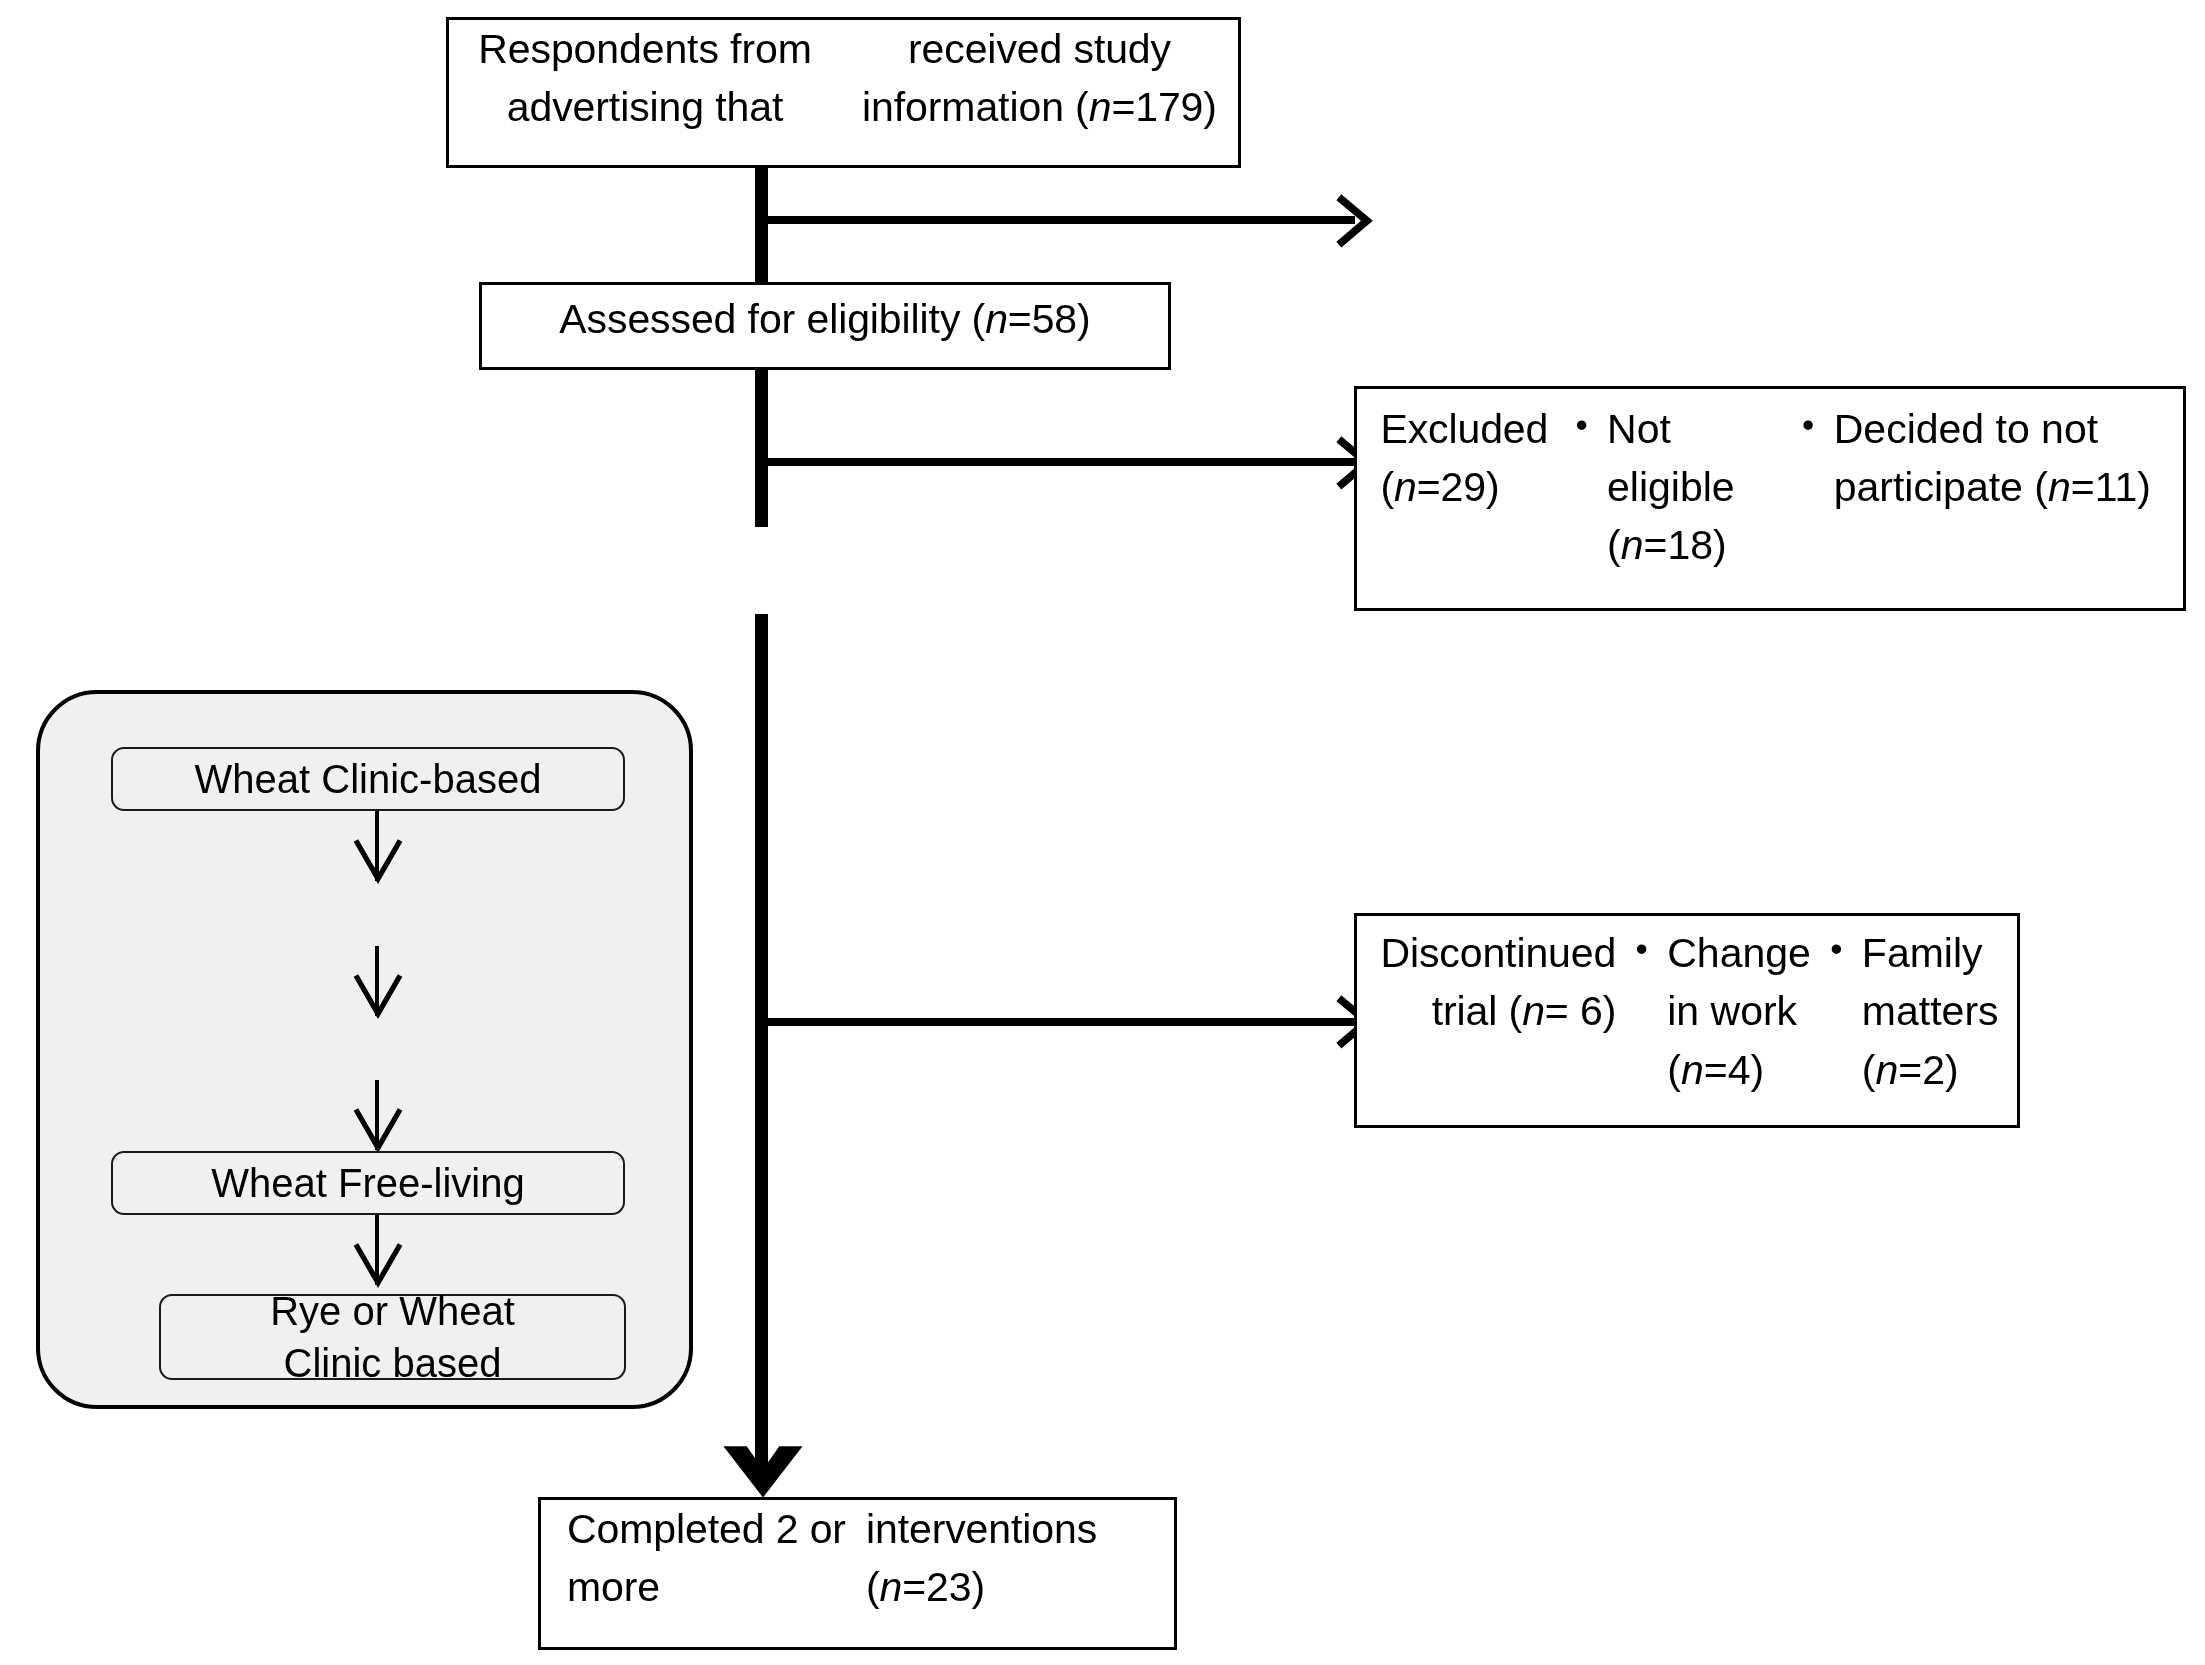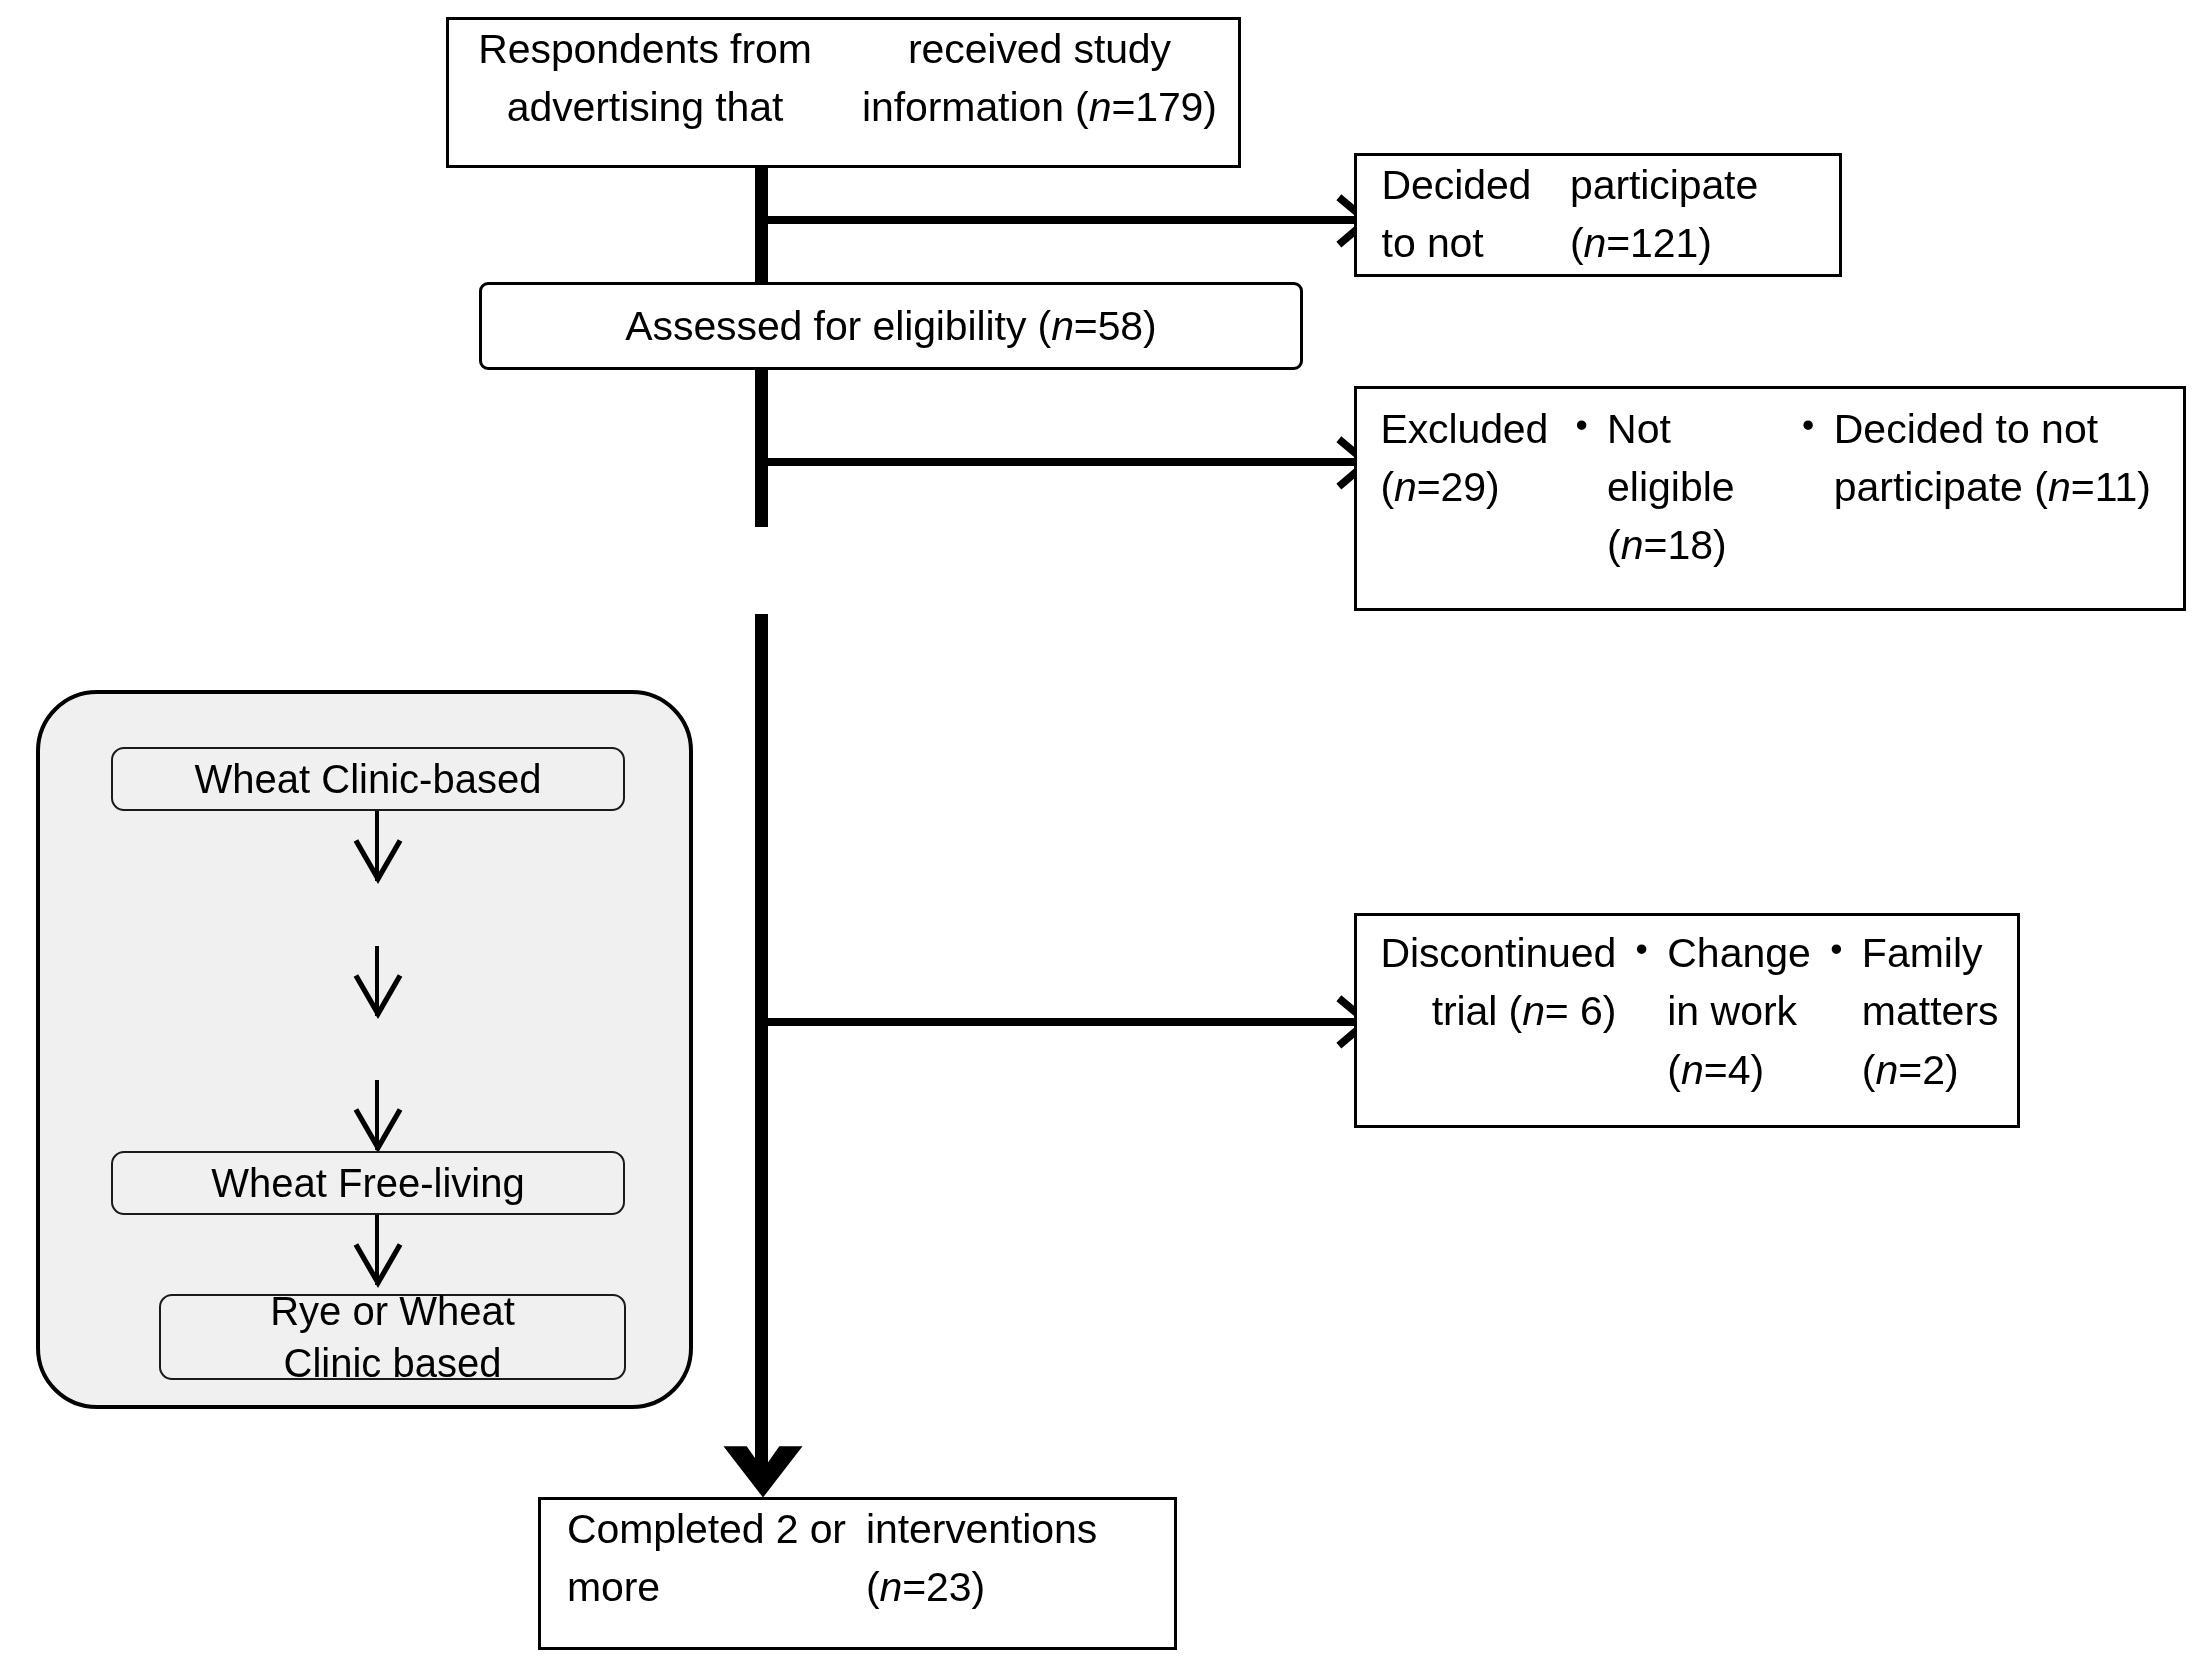--- a/index.html
+++ b/index.html
@@ -101,28 +101,22 @@
     <div class="txt center">
       <span>received study information (</span><em class="n">n</em><span>=179)</span>
     </div>
   </div>
 
   <div class="hline" style="left:755px; top:216px; width:600px; height:7.6px;"></div>
   <svg class="glyph" style="left:1333px; top:193px;" width="41" height="56" viewBox="0 0 70 95">
     <polyline points="10,7 58,47 10,88" fill="none" stroke="#000000" stroke-width="13"></polyline>
   </svg>
 
-  <div class="box" style="left:1354px; top:153px; width:488px; height:124px; padding:0 24.6px;">
-    <div class="txt left">Decided to not</div>
-    <div class="txt left">
-      <span>participate (</span><em class="n">n</em><span>=121)</span>
-    </div>
-  </div>
 
-  <div class="box" style="left:479px; top:282px; width:824px; height:88px; padding:12px 26px;border-radius:9px;">
+  <div class="box" style="left:479px; top:282px; width:692px; height:88px; padding:5px 26px;">
     <div class="txt left">
       <span>Assessed for eligibility (</span><em class="n">n</em><span>=58)</span>
     </div>
   </div>
 
   <div class="hline" style="left:755px; top:458px; width:600px; height:7.6px;"></div>
   <svg class="glyph" style="left:1333px; top:435px;" width="41" height="56" viewBox="0 0 70 95">
     <polyline points="10,7 58,47 10,88" fill="none" stroke="#000000" stroke-width="13"></polyline>
   </svg>
 

